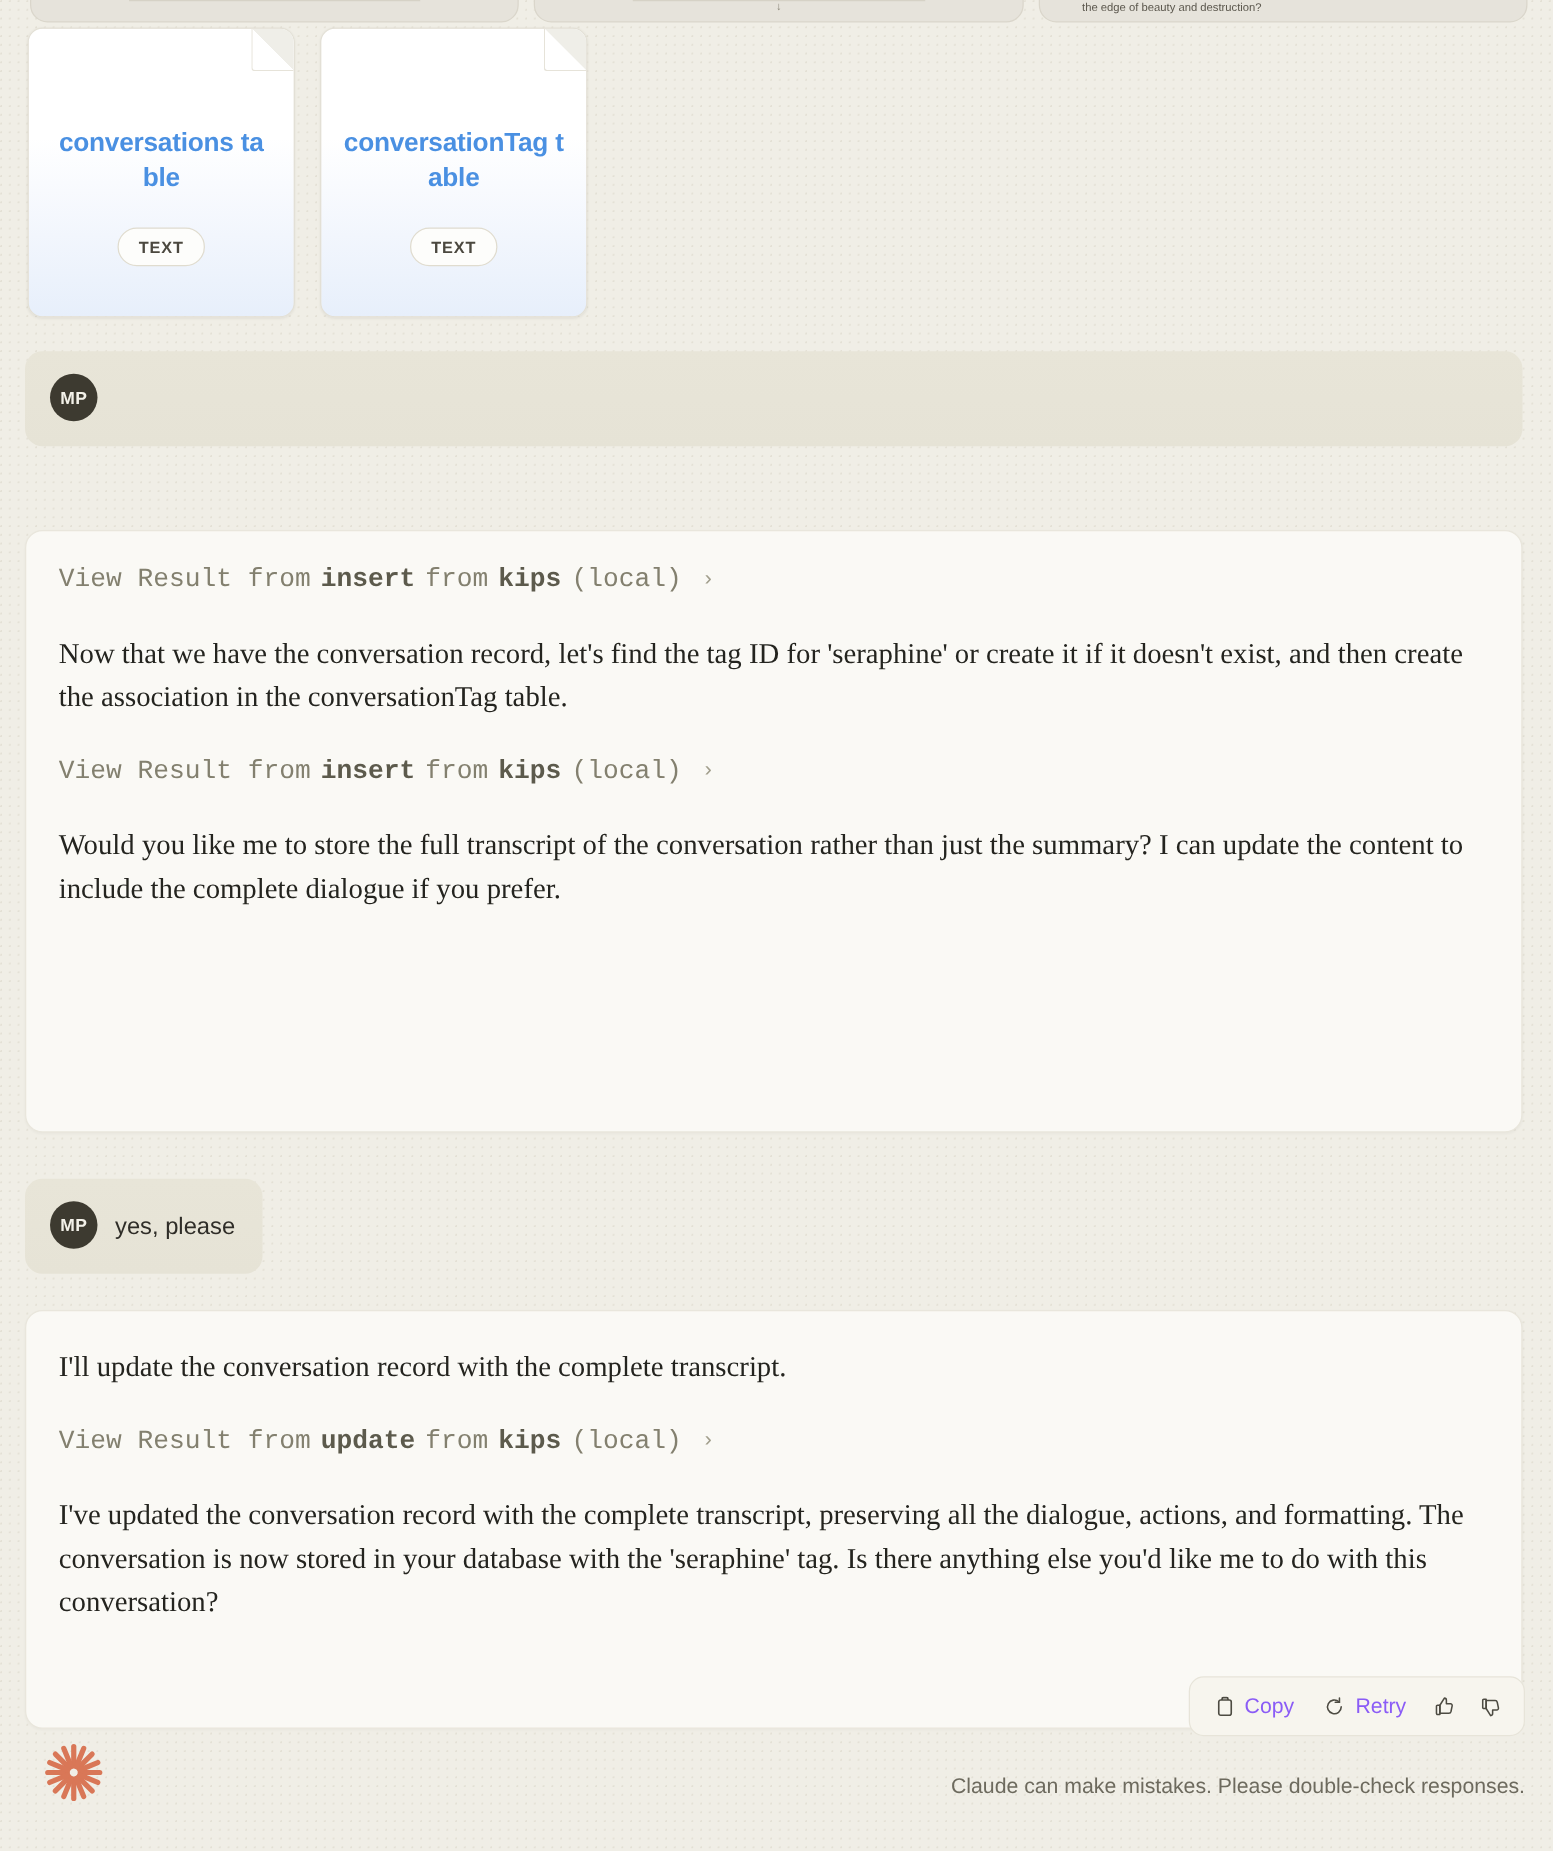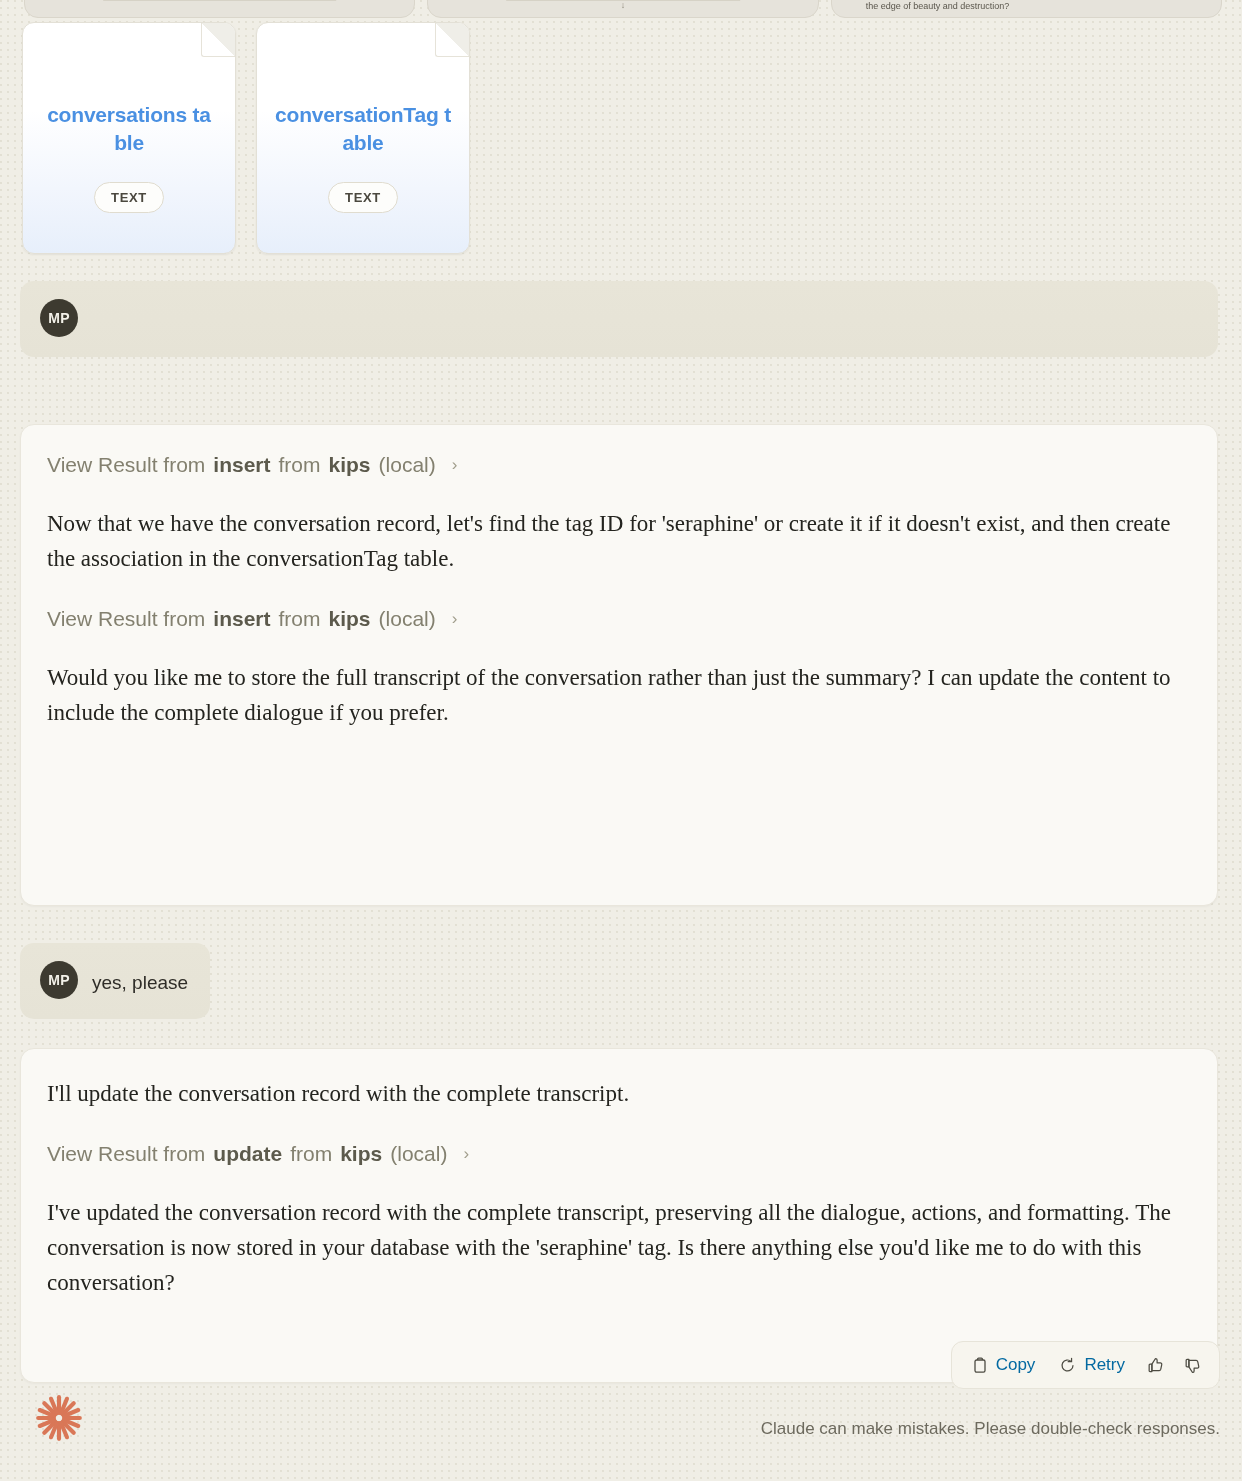--- a/index.html
+++ b/index.html
@@ -122,21 +122,21 @@
   }
 
   
   .user-msg {
     position: absolute;
     left: 20px;
     background: linear-gradient(to bottom, #E8E5D8 0%, #E6E3D6 100%);
     border-radius: 14px;
     padding: 18px 22px 20px 20px;
     display: flex;
-    align-items: flex-end;
+    align-items: center;
     gap: 14px;
   }
   #user-msg-1 { top: 281px; width: 1198px; }
   #user-msg-2 { top: 943px; }
 
   .avatar {
     flex: 0 0 auto;
     width: 38px; height: 38px;
     border-radius: 50%;
     background: #3D3A30;
@@ -180,21 +180,21 @@
   .assistant-para {
     font-family: "Liberation Serif", serif;
     font-size: 23px;
     line-height: 1.52;
     color: #24241F;
     margin: 0 0 30px 0;
   }
   .assistant-para:last-child { margin-bottom: 0; }
 
   .tool-link {
-    font-family: Liberation Sans, sans-serif;
+    font-family: Liberation Mono, monospace;
     font-size: 21px;
     color: #83806F;
     margin: 0 0 30px 0;
     display: flex;
     align-items: center;
     gap: 8px;
     cursor: pointer;
     width: fit-content;
     justify-content: space-between;
   }
@@ -218,21 +218,21 @@
     border-radius: 12px;
     padding: 7px 10px;
   }
   .action-btn {
     display: flex;
     align-items: center;
     gap: 8px;
     padding: 6px 10px;
     border-radius: 8px;
     font-size: 17px;
-    color: #0369a1;
+    color: #8b5cf6;
     cursor: pointer;
     background: transparent;
     border: none;
     font-family: "Liberation Sans", sans-serif;
   }
   .action-btn svg { display: block; }
   .icon-only { padding: 6px 8px; }
 
   
   .claude-logo {

